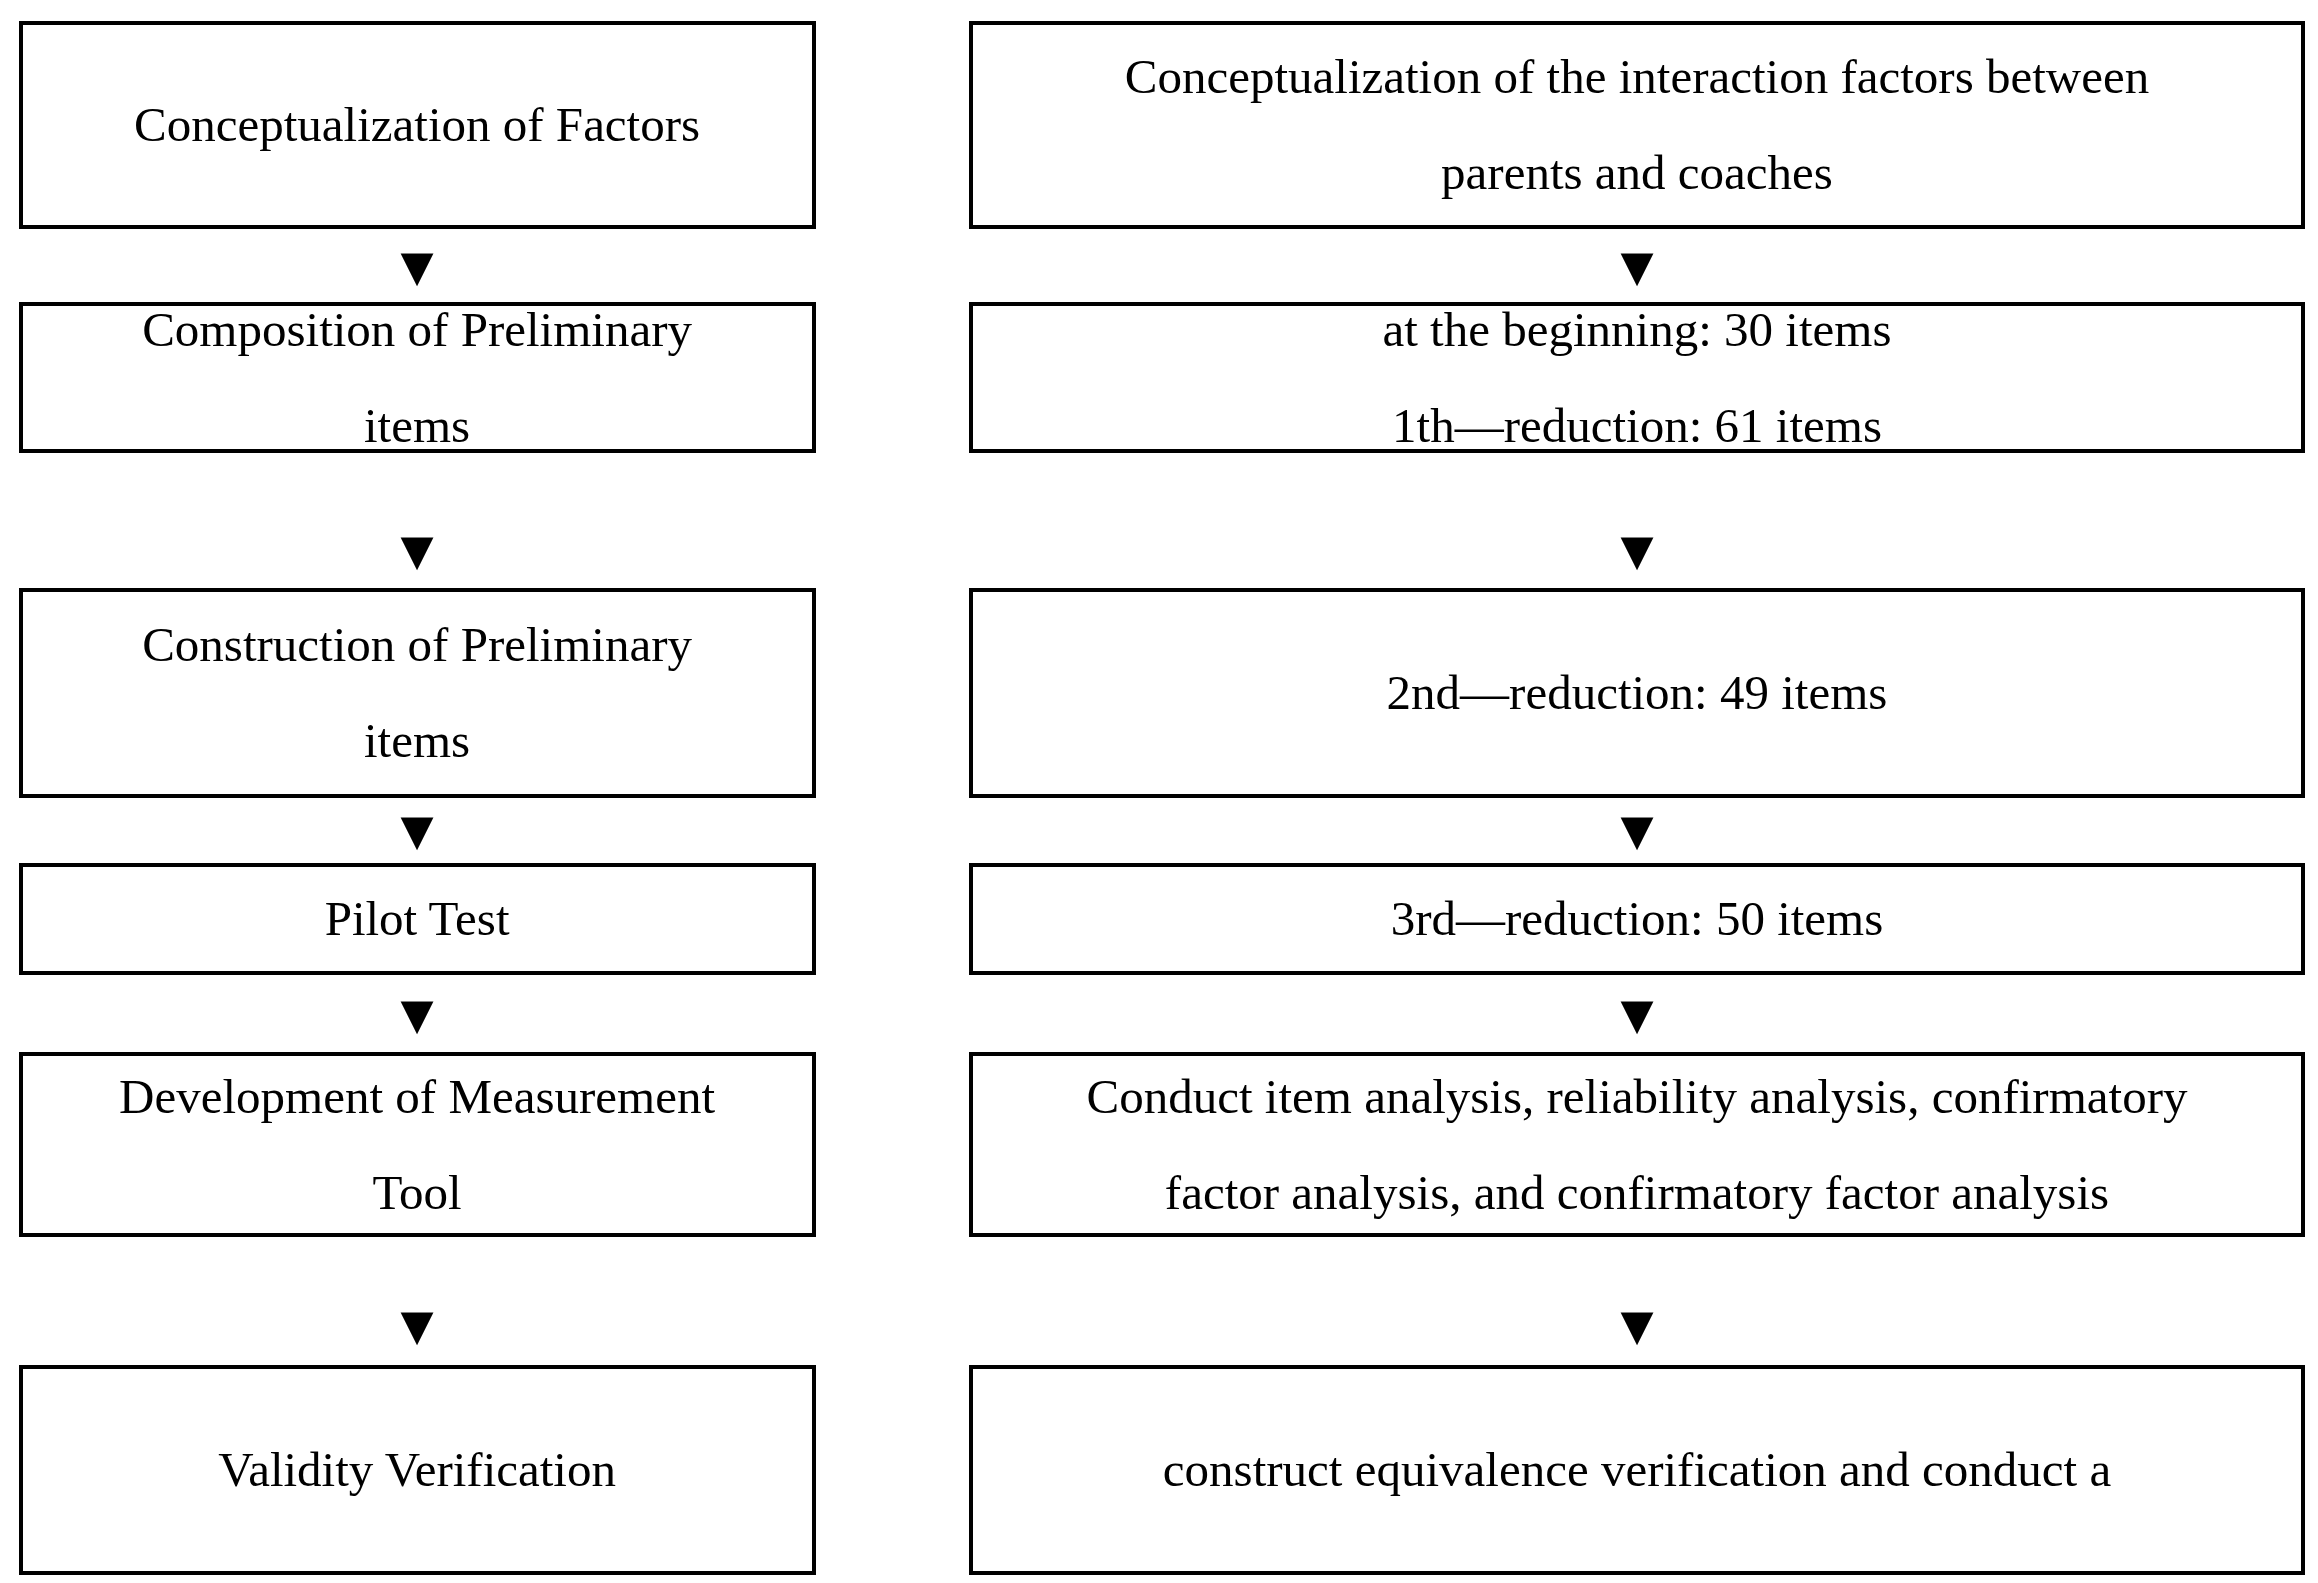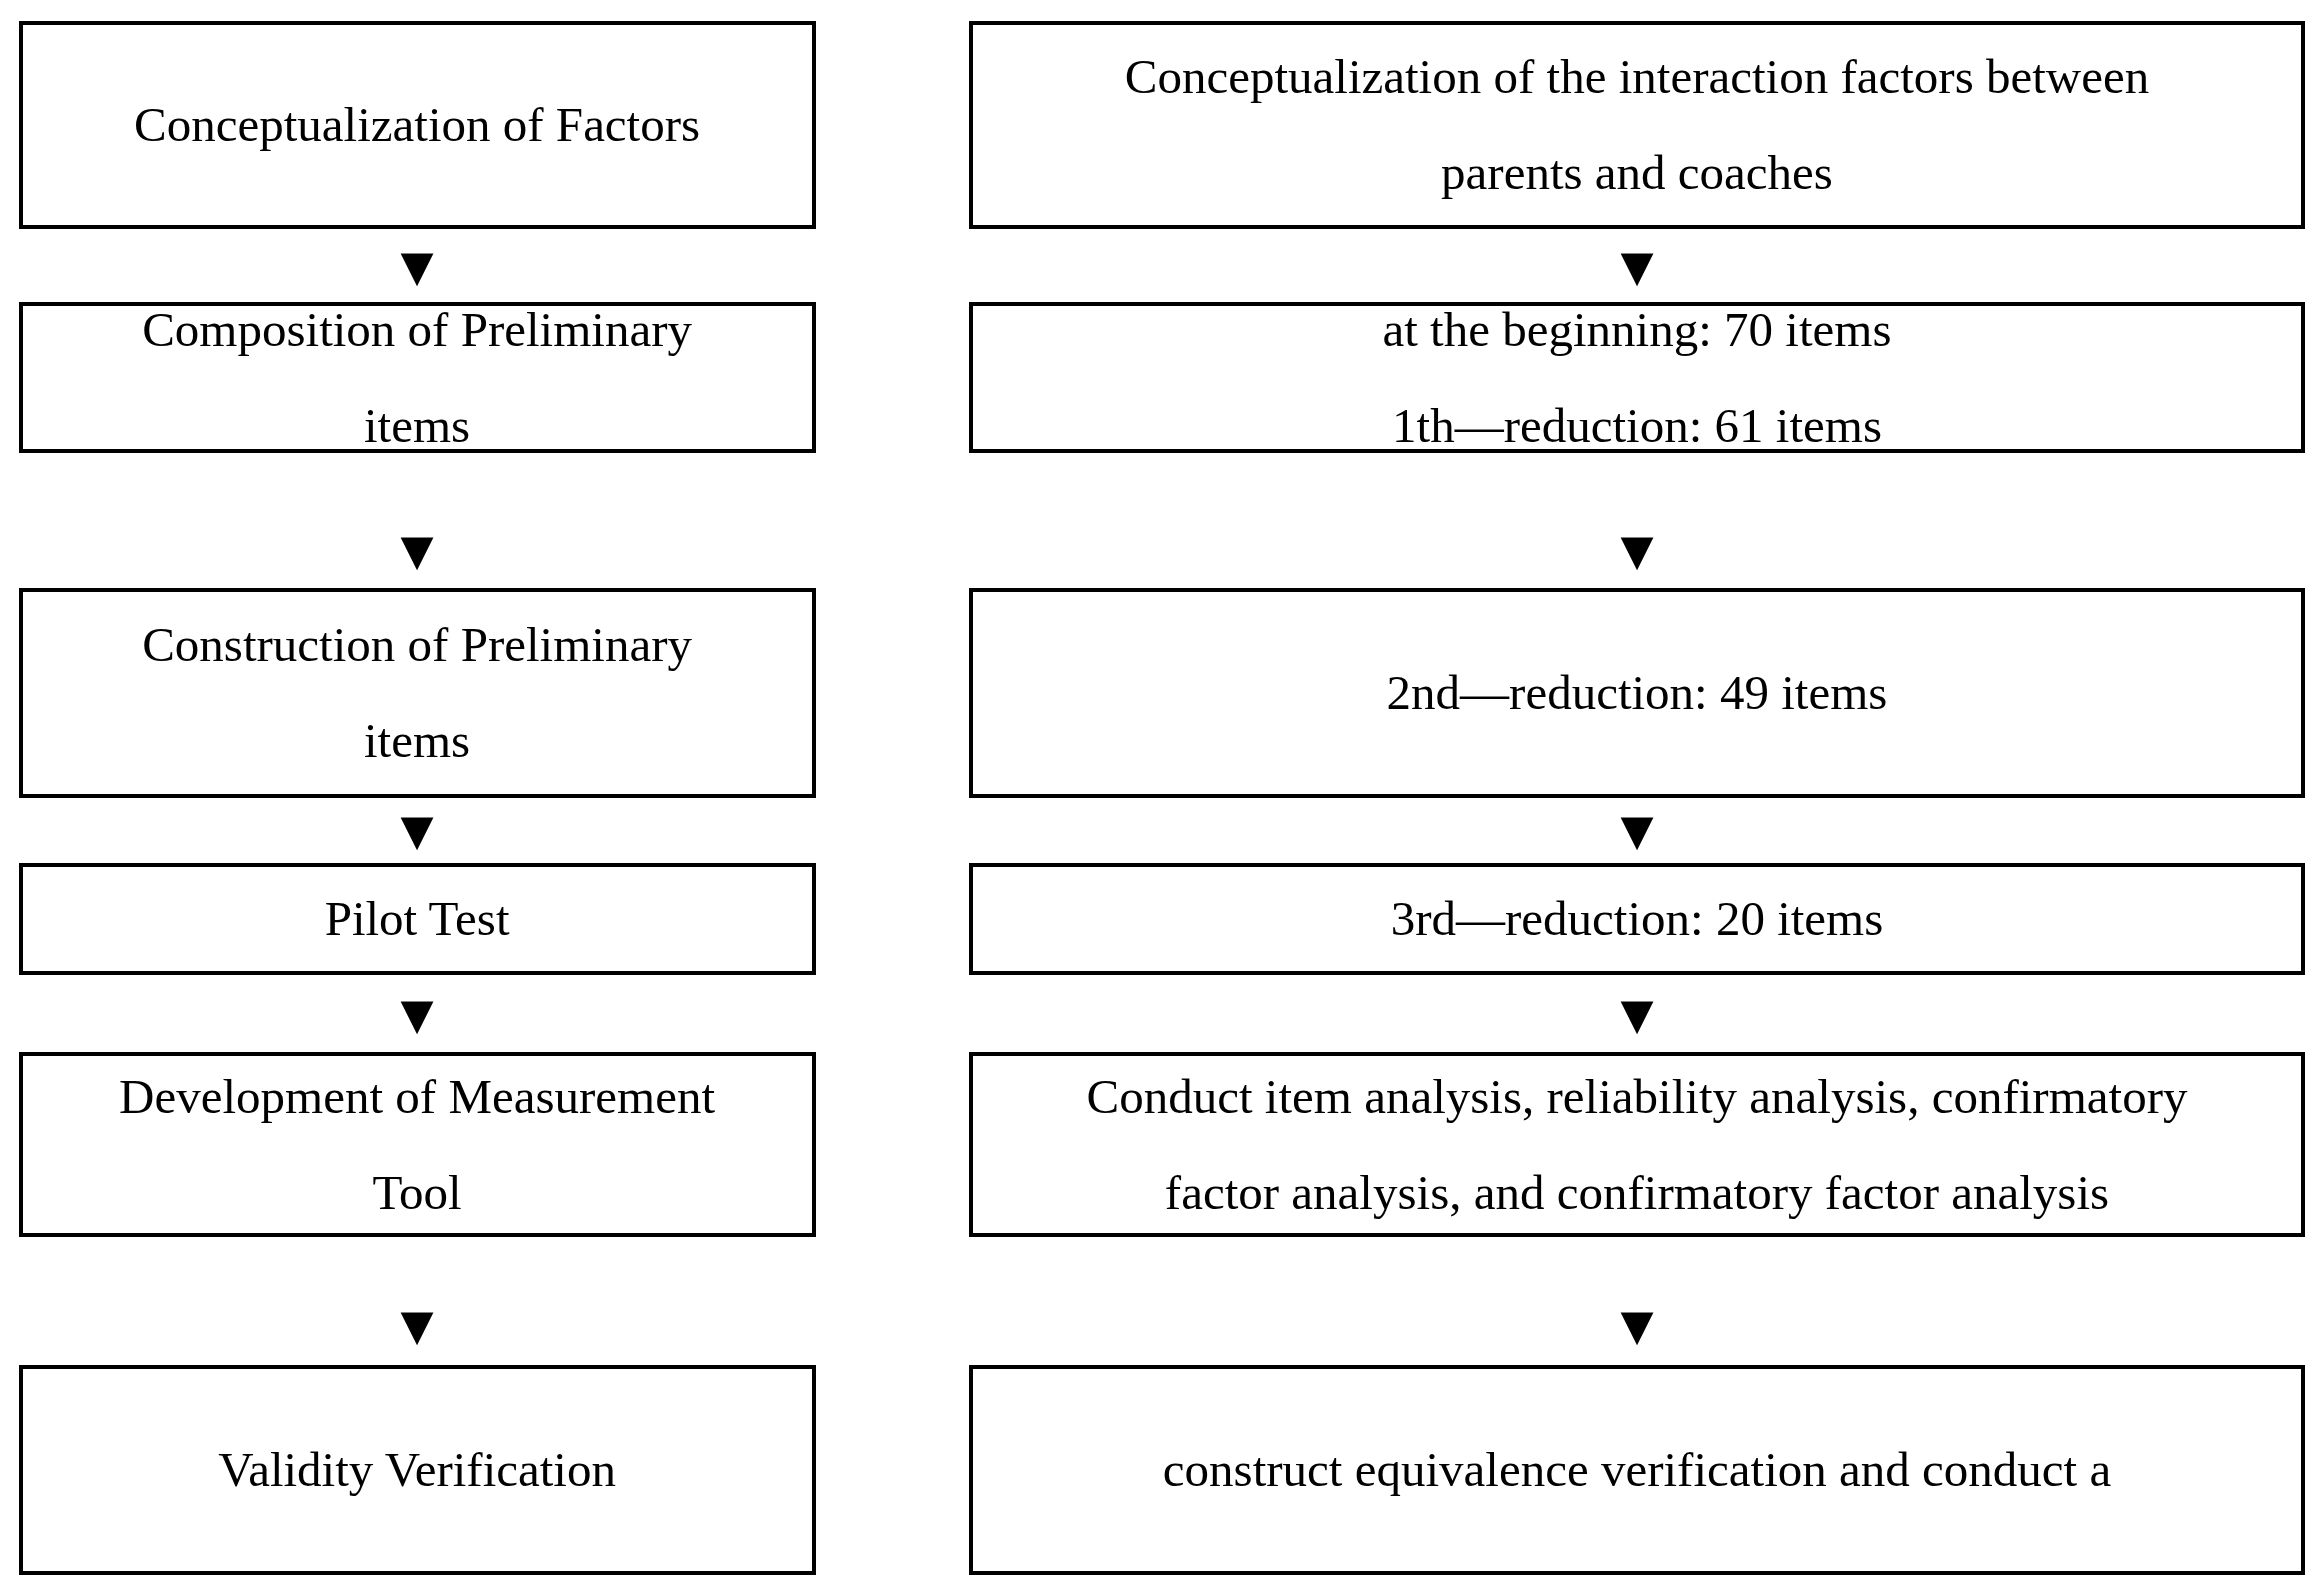--- a/index.html
+++ b/index.html
@@ -66,21 +66,21 @@
     </div>
   <div class="arrow col-right g1">
       <span>▼</span>
     </div>
 
   <div class="box col-left r2">
     <div class="line">Composition of Preliminary</div>
     <div class="line">items</div>
   </div>
   <div class="box col-right r2">
-    <div class="line">at the beginning: 70 items</div>
+    <div class="line">at the beginning: 30 items</div>
     <div class="line">1th—reduction: 61 items</div>
   </div>
 
   <div class="arrow col-left g2">
       <span>▼</span>
     </div>
   <div class="arrow col-right g2">
       <span>▼</span>
     </div>
 
@@ -96,21 +96,21 @@
       <span>▼</span>
     </div>
   <div class="arrow col-right g3">
       <span>▼</span>
     </div>
 
   <div class="box col-left r4">
     <div class="line">Pilot Test</div>
   </div>
   <div class="box col-right r4">
-    <div class="line">3rd—reduction: 20 items</div>
+    <div class="line">3rd—reduction: 50 items</div>
   </div>
 
   <div class="arrow col-left g4">
       <span>▼</span>
     </div>
   <div class="arrow col-right g4">
       <span>▼</span>
     </div>
 
   <div class="box col-left r5">

